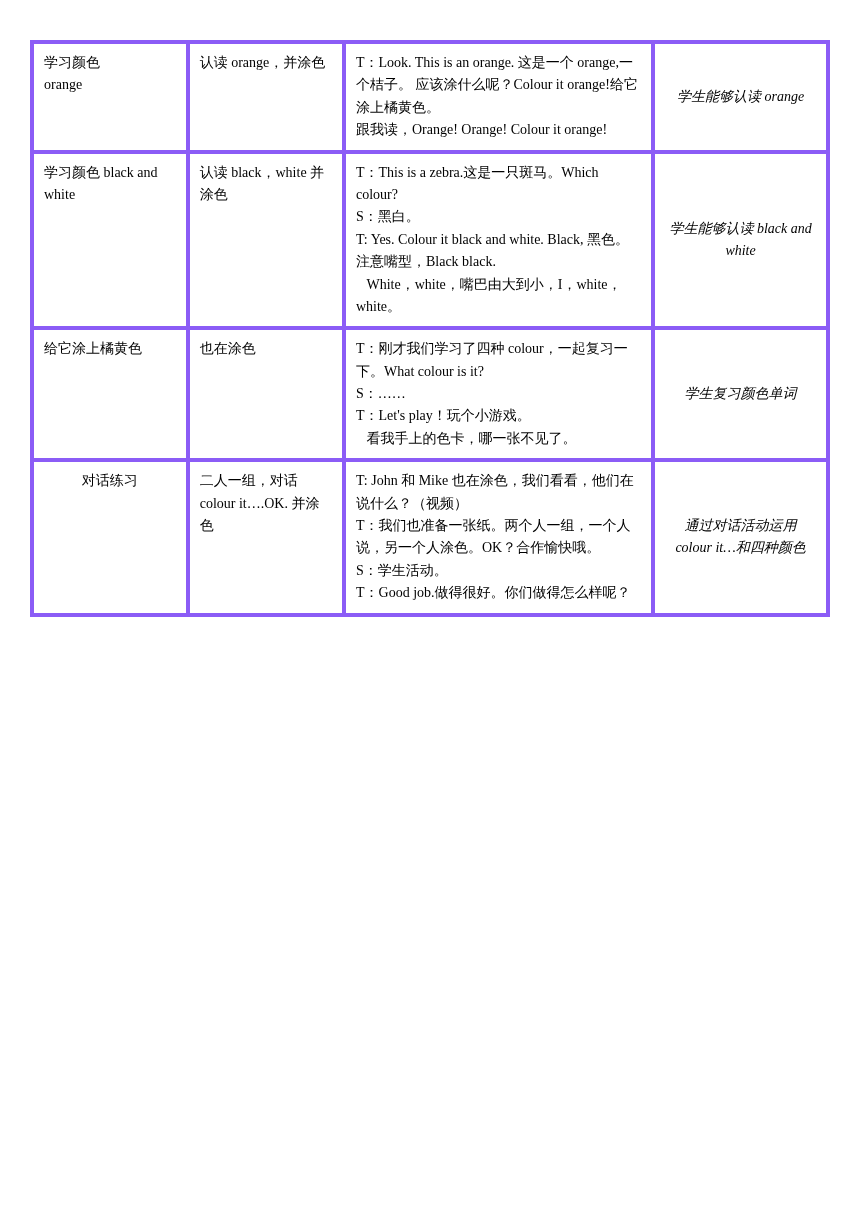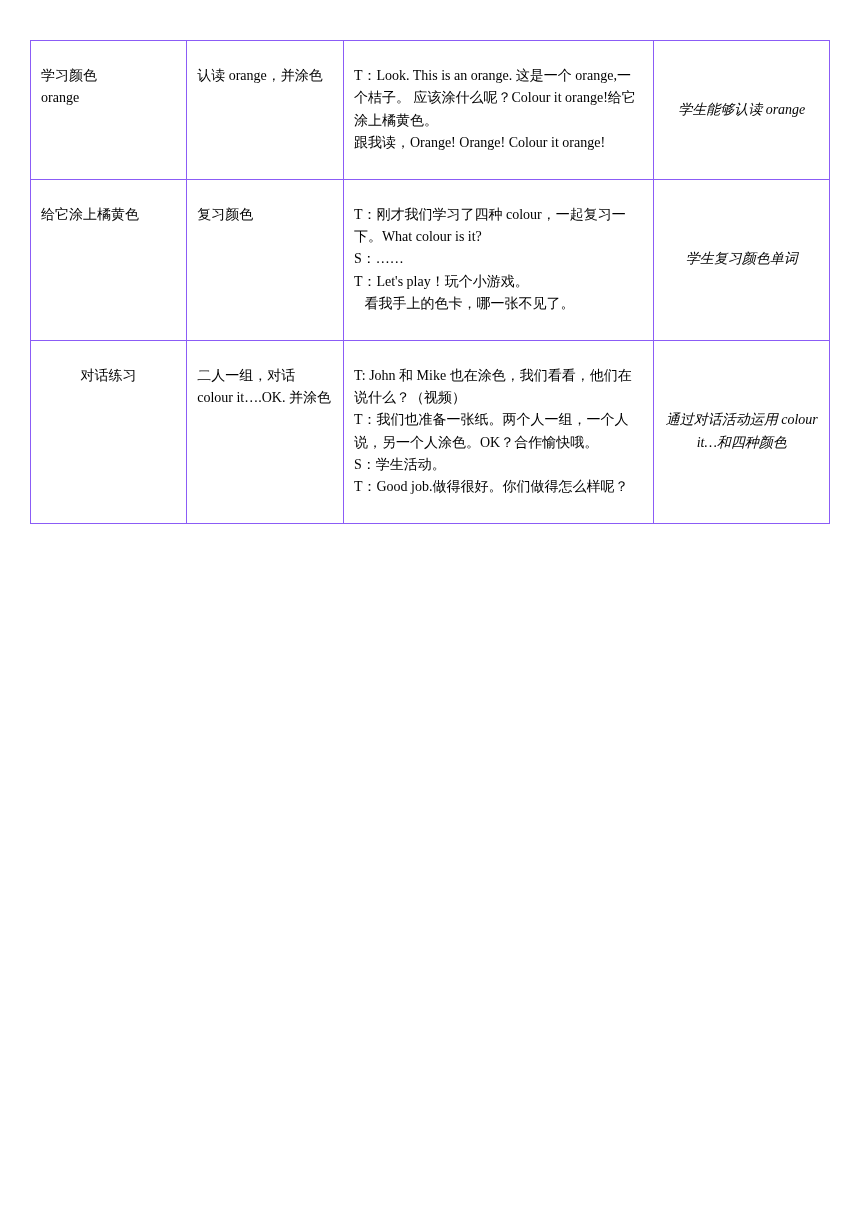--- a/index.html
+++ b/index.html
@@ -12,22 +12,22 @@
       font-family: "SimSun", "宋体", serif;
       font-size: 14px;
       padding: 40px 30px;
       color: #000;
     }
     .table-container {
       width: 100%;
       border-collapse: collapse;
     }
     .table-container td {
-      border: 1px solid #8b5cf6;
-      padding: 24px 10px;
+      border: 4px solid #8b5cf6;
+      padding: 8px 10px;
       vertical-align: top;
       line-height: 1.6;
     }
     .col1 { width: 160px; }
     .col2 { width: 160px; }
     .col3 { width: 320px; }
     .col4 { width: 180px; font-style: italic; }
     .center-text {
       text-align: center;
       vertical-align: middle;
@@ -40,22 +40,31 @@
   <tbody id="table-body">
   <tr>
         <td class="col1" style="white-space: pre-wrap;">学习颜色
 orange</td>
         <td class="col2" style="white-space: pre-wrap;">认读 orange，并涂色</td>
         <td class="col3" style="white-space: pre-wrap; margin-left: 23px;">T：Look. This is an orange. 这是一个 orange,一个桔子。 应该涂什么呢？Colour it orange!给它涂上橘黄色。
 跟我读，Orange! Orange! Colour it orange!</td>
         <td class="col4 center-text" style="white-space: pre-wrap; vertical-align: middle;">学生能够认读 orange</td>
       </tr>
       <tr>
+        <td class="col1" style="white-space: pre-wrap;">学习颜色 black and white</td>
+        <td class="col2" style="white-space: pre-wrap;">认读 black，white 并涂色</td>
+        <td class="col3" style="white-space: pre-wrap;">T：This is a zebra.这是一只斑马。Which colour?
+S：黑白。
+T: Yes. Colour it black and white. Black, 黑色。注意嘴型，Black black.
+   White，white，嘴巴由大到小，I，white，white。</td>
+        <td class="col4 center-text" style="white-space: pre-wrap; vertical-align: middle;">学生能够认读 black and white</td>
+      </tr>
+      <tr>
         <td class="col1" style="white-space: pre-wrap;">给它涂上橘黄色</td>
-        <td class="col2" style="white-space: pre-wrap;">复习颜色</td>
+        <td class="col2" style="white-space: pre-wrap;">也在涂色</td>
         <td class="col3" style="white-space: pre-wrap;">T：刚才我们学习了四种 colour，一起复习一下。What colour is it?
 S：……
 T：Let's play！玩个小游戏。
    看我手上的色卡，哪一张不见了。</td>
         <td class="col4 center-text" style="white-space: pre-wrap; vertical-align: middle;">学生复习颜色单词</td>
       </tr>
       <tr>
         <td class="col1" style="white-space: pre-wrap; text-align: center;">对话练习</td>
         <td class="col2" style="white-space: pre-wrap;">二人一组，对话 colour it….OK. 并涂色</td>
         <td class="col3" style="white-space: pre-wrap;">T: John 和 Mike 也在涂色，我们看看，他们在说什么？（视频）

